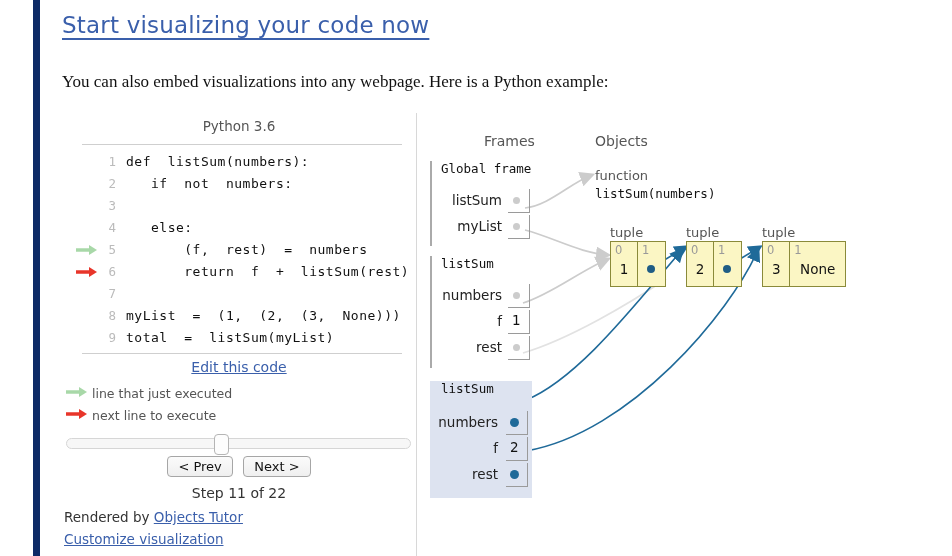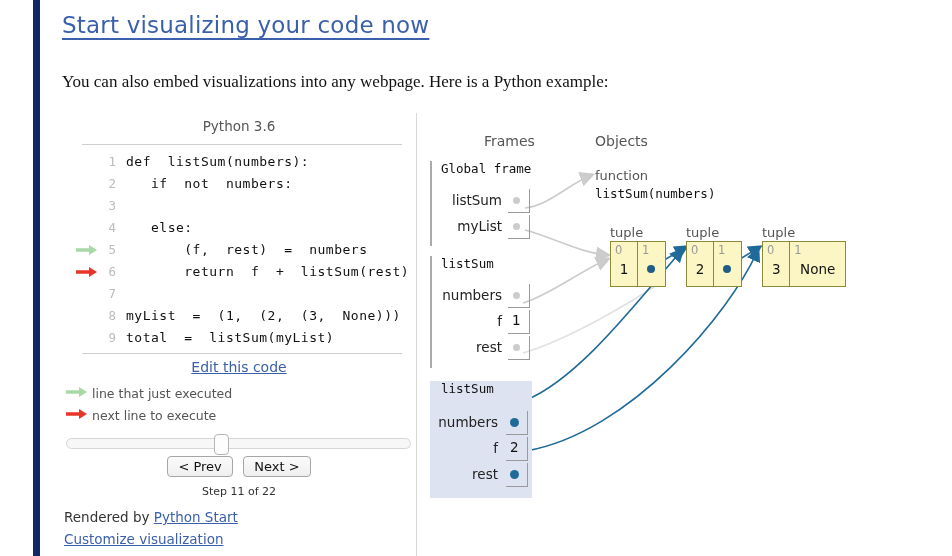--- a/index.html
+++ b/index.html
@@ -97,21 +97,21 @@
     position:absolute;left:0;top:343px;width:354px;text-align:center;
   }
   .step-btn{
     font-family:"DejaVu Sans", sans-serif;font-size:13px;color:#111;
     background:linear-gradient(#fbfbfb,#efefef);
     border:1px solid #a6a6a6;border-radius:4px;
     padding:2px 10px;margin:0 3px;cursor:pointer;
   }
   #step-counter{
     position:absolute;left:0;top:372px;width:354px;text-align:center;
-    font-family:"DejaVu Sans", sans-serif;font-size:11px;color:#333;
+    font-family:"DejaVu Sans", sans-serif;font-size:14px;color:#333;
   }
   #rendered-by{
     position:absolute;left:2px;top:396px;
     font-family:"DejaVu Sans", sans-serif;font-size:13.5px;color:#333;
   }
   #rendered-by a{color:#3a5fab;text-decoration:underline;cursor:pointer;}
   #customize-link{
     position:absolute;left:2px;top:418px;
     font-family:"DejaVu Sans", sans-serif;font-size:13.5px;
     color:#3a5fab;text-decoration:underline;cursor:pointer;
@@ -299,21 +299,21 @@
     </div>
 
     <div id="step-buttons">
       <button class="step-btn">&lt; Prev</button>
       <button class="step-btn">Next &gt;</button>
     </div>
 
     <div id="step-counter">Step 11 of 22</div>
 
     <div id="rendered-by">
-      <span>Rendered by </span><a>Python Start</a>
+      <span>Rendered by </span><a>Objects Tutor</a>
     </div>
 
     <div id="customize-link">Customize visualization</div>
   </div>
 
   <div id="code-divider"></div>
 
   <div id="viz">
 
     <svg id="viz-svg" viewBox="0 0 522 443">

